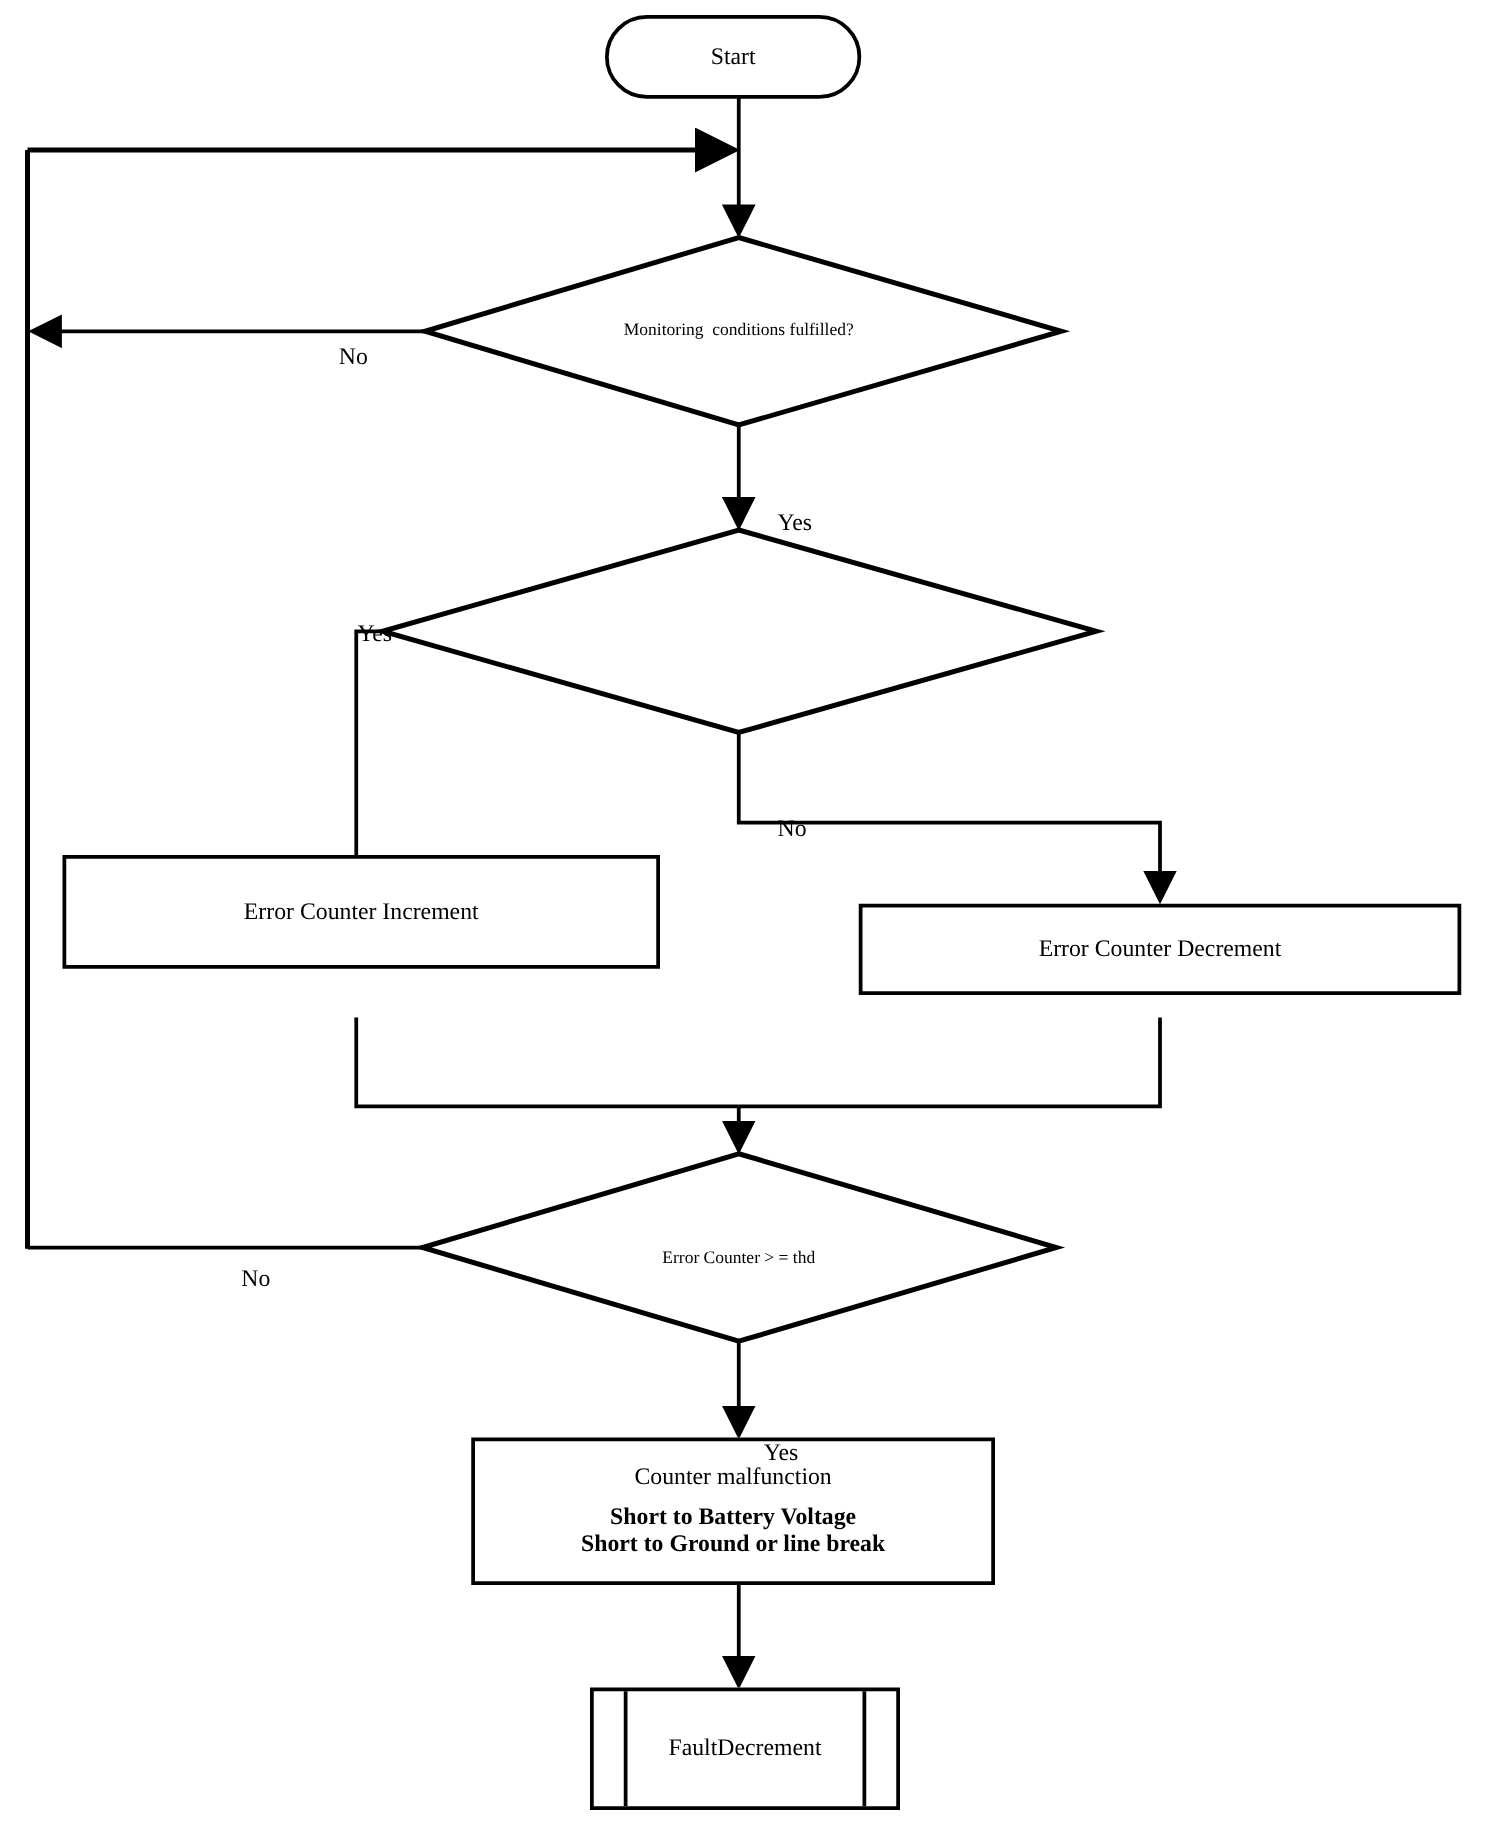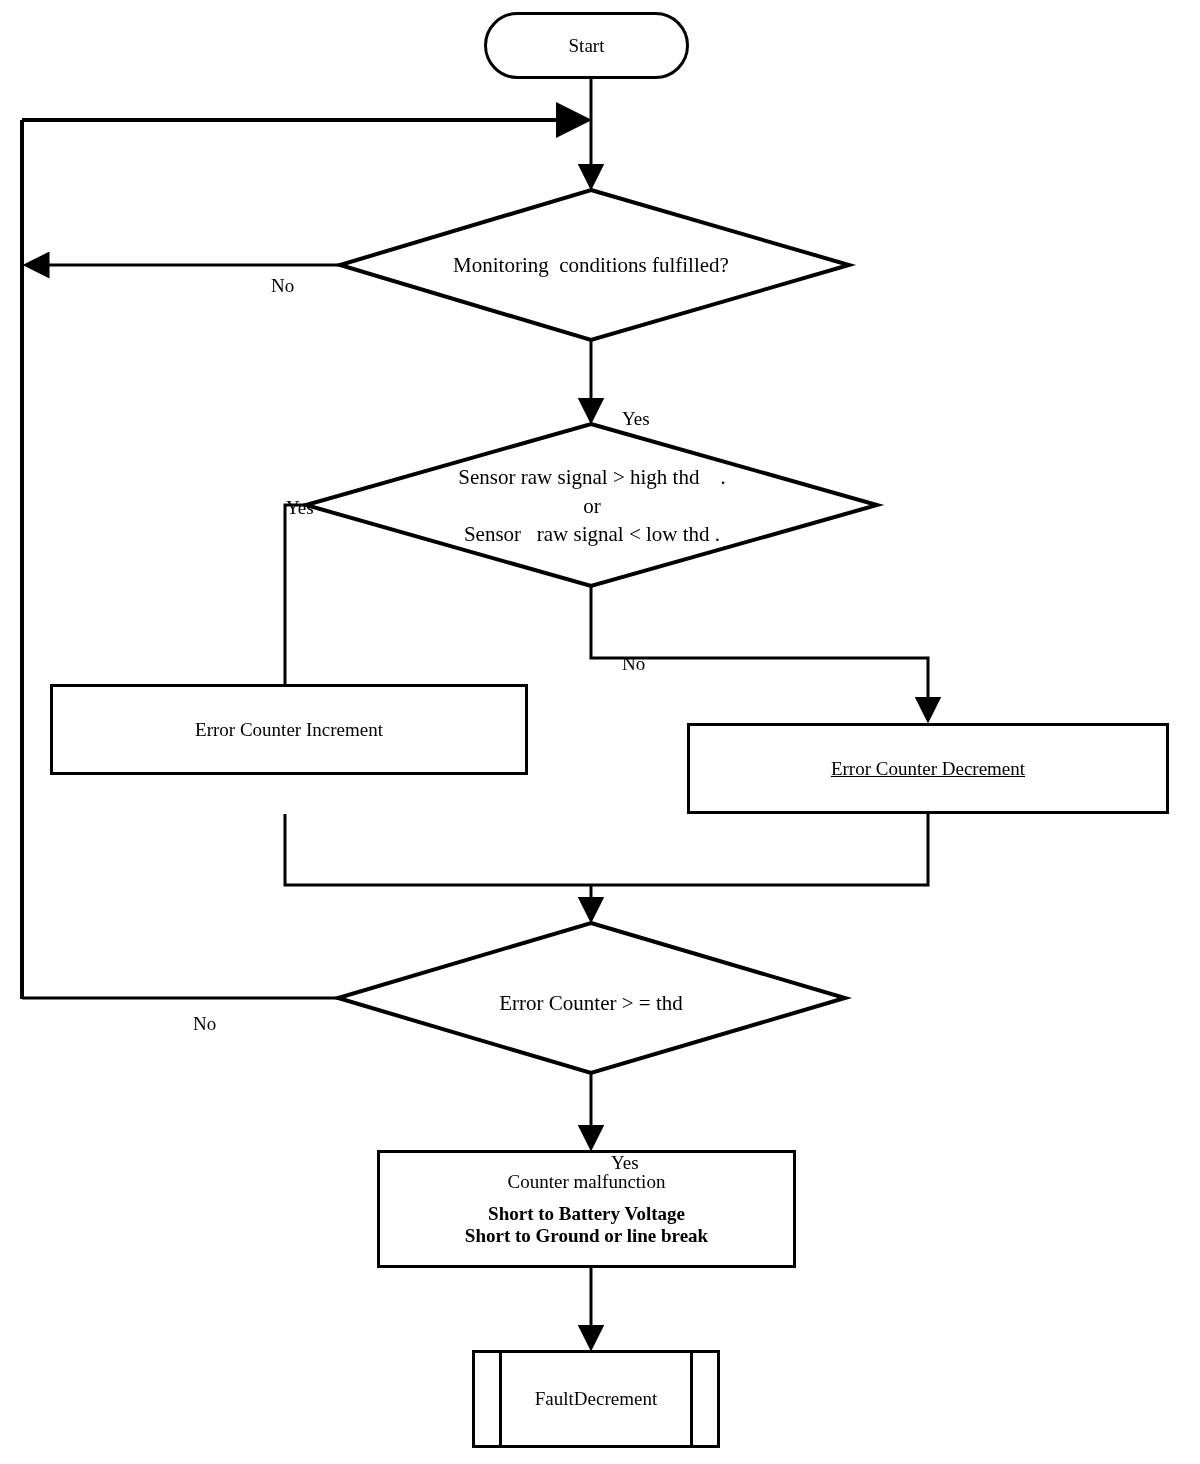--- a/index.html
+++ b/index.html
@@ -17,21 +17,21 @@
   .process{border:3px solid #000;background:#fff;font-size:19px;}
 
   
   .subroutine{border:3px solid #000;background:#fff;font-size:19px;}
   .subroutine .bar{position:absolute;top:0;bottom:0;width:3px;background:#000;}
   .subroutine .bar.left{left:24px;}
   .subroutine .bar.right{right:24px;}
 
   
   .diamond-label{position:absolute;display:flex;align-items:center;justify-content:center;
-    text-align:center;color:#000;font-size:21px;line-height:1.35;white-space:pre;}
+    text-align:center;color:#000;font-size:14px;line-height:1.35;white-space:pre;}
 
   
   .edge-label{position:absolute;font-size:19px;color:#000000;white-space:nowrap;margin-top:47px;}
 
   .ln1{display:block;}
   .bold{font-weight:bold;}
   .spacer{display:block;height:10px;}
 </style>
 </head>
 <body>
@@ -76,31 +76,26 @@
   </svg>
 
   <div class="node terminator" style="left:484px;top:12px;width:205px;height:67px;">
     <span class="txt">Start</span>
   </div>
 
   <div class="diamond-label" style="left:391px;top:246px;width:400px;height:38px;">
     <span>Monitoring  conditions fulfilled?</span>
   </div>
 
-  <div class="diamond-label" style="left:366px;top:466px;width:452px;height:80px;flex-direction:column;">
-    <span class="ln1">Sensor raw signal &gt; high thd    .</span>
-    <span class="ln1">or</span>
-    <span class="ln1">Sensor   raw signal &lt; low thd .</span>
-  </div>
 
   <div class="node process" style="left:50px;top:684px;width:478px;height:91px;">
     <span class="txt">Error Counter Increment</span>
   </div>
 
-  <div class="node process" style="left:687px;top:723px;width:482px;height:91px;text-decoration:underline;">
+  <div class="node process" style="left:687px;top:723px;width:482px;height:73px;">
     <span class="txt">Error Counter Decrement</span>
   </div>
 
   <div class="diamond-label" style="left:421px;top:979px;width:340px;height:38px;align-items:flex-end;">
     <span>Error Counter &gt; = thd</span>
   </div>
 
   <div class="node process" style="left:377px;top:1150px;width:419px;height:118px;flex-direction:column;justify-content:center;">
     <span class="ln1">Counter malfunction</span>
     <span class="spacer"></span>

